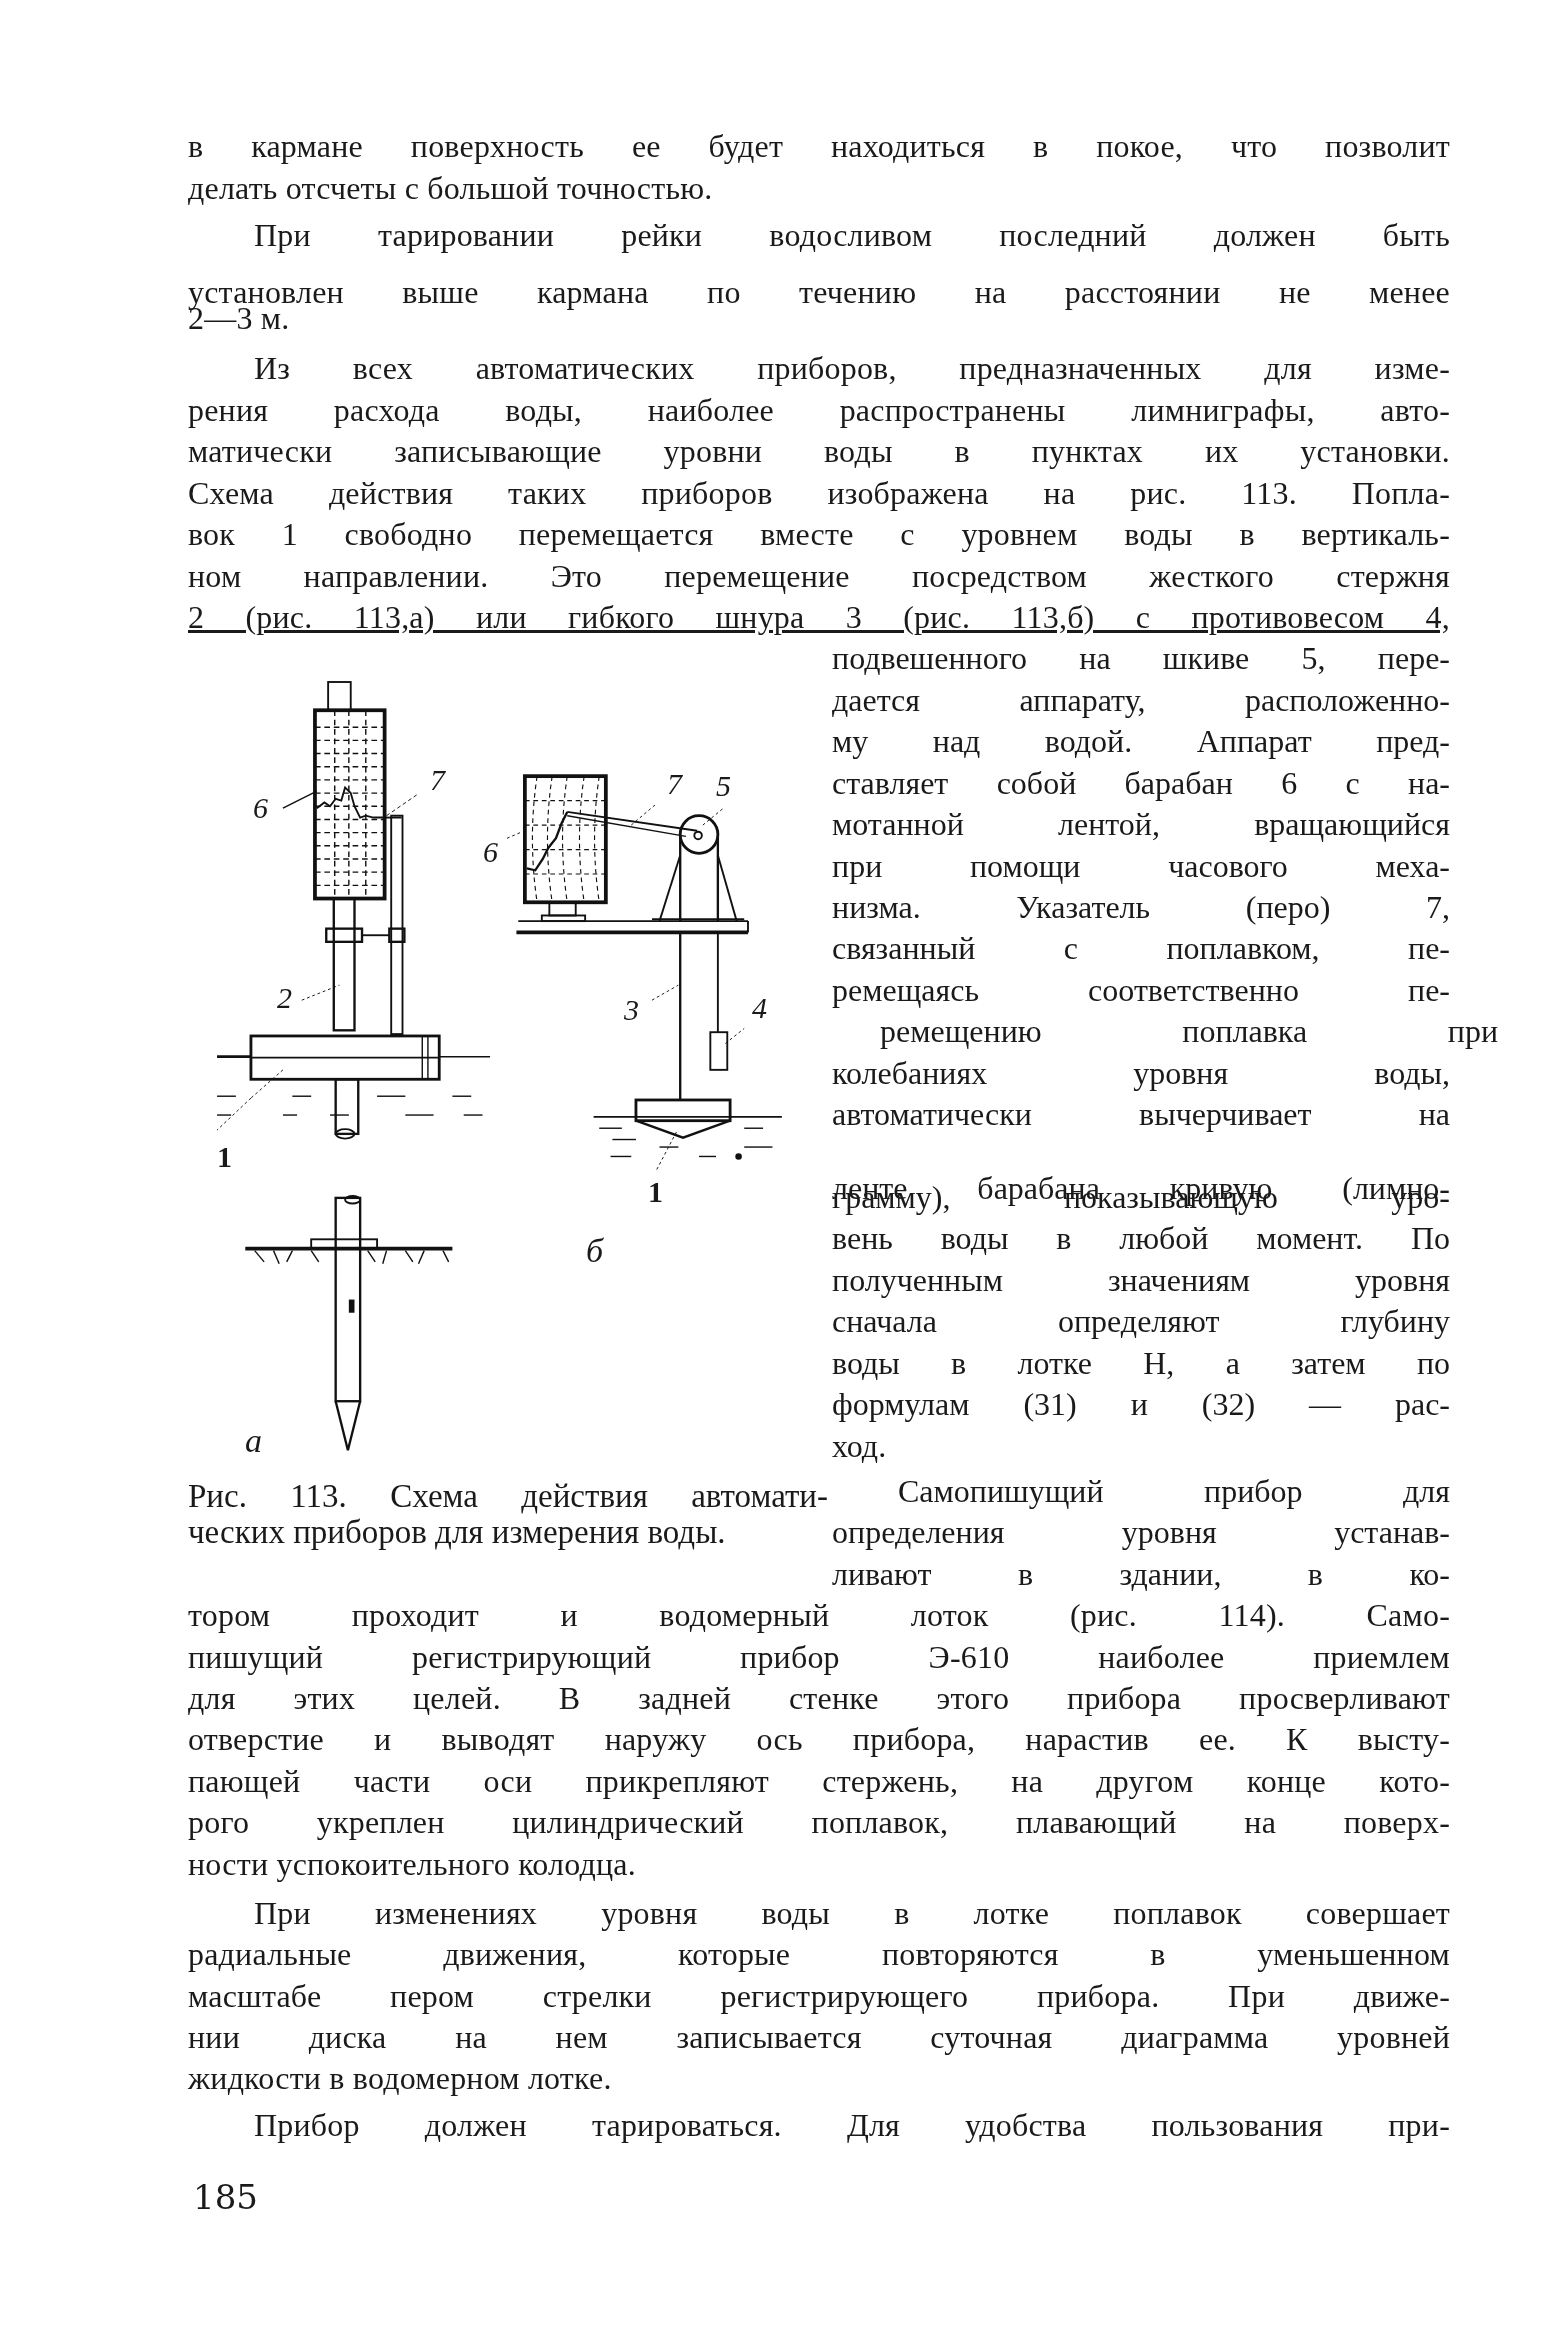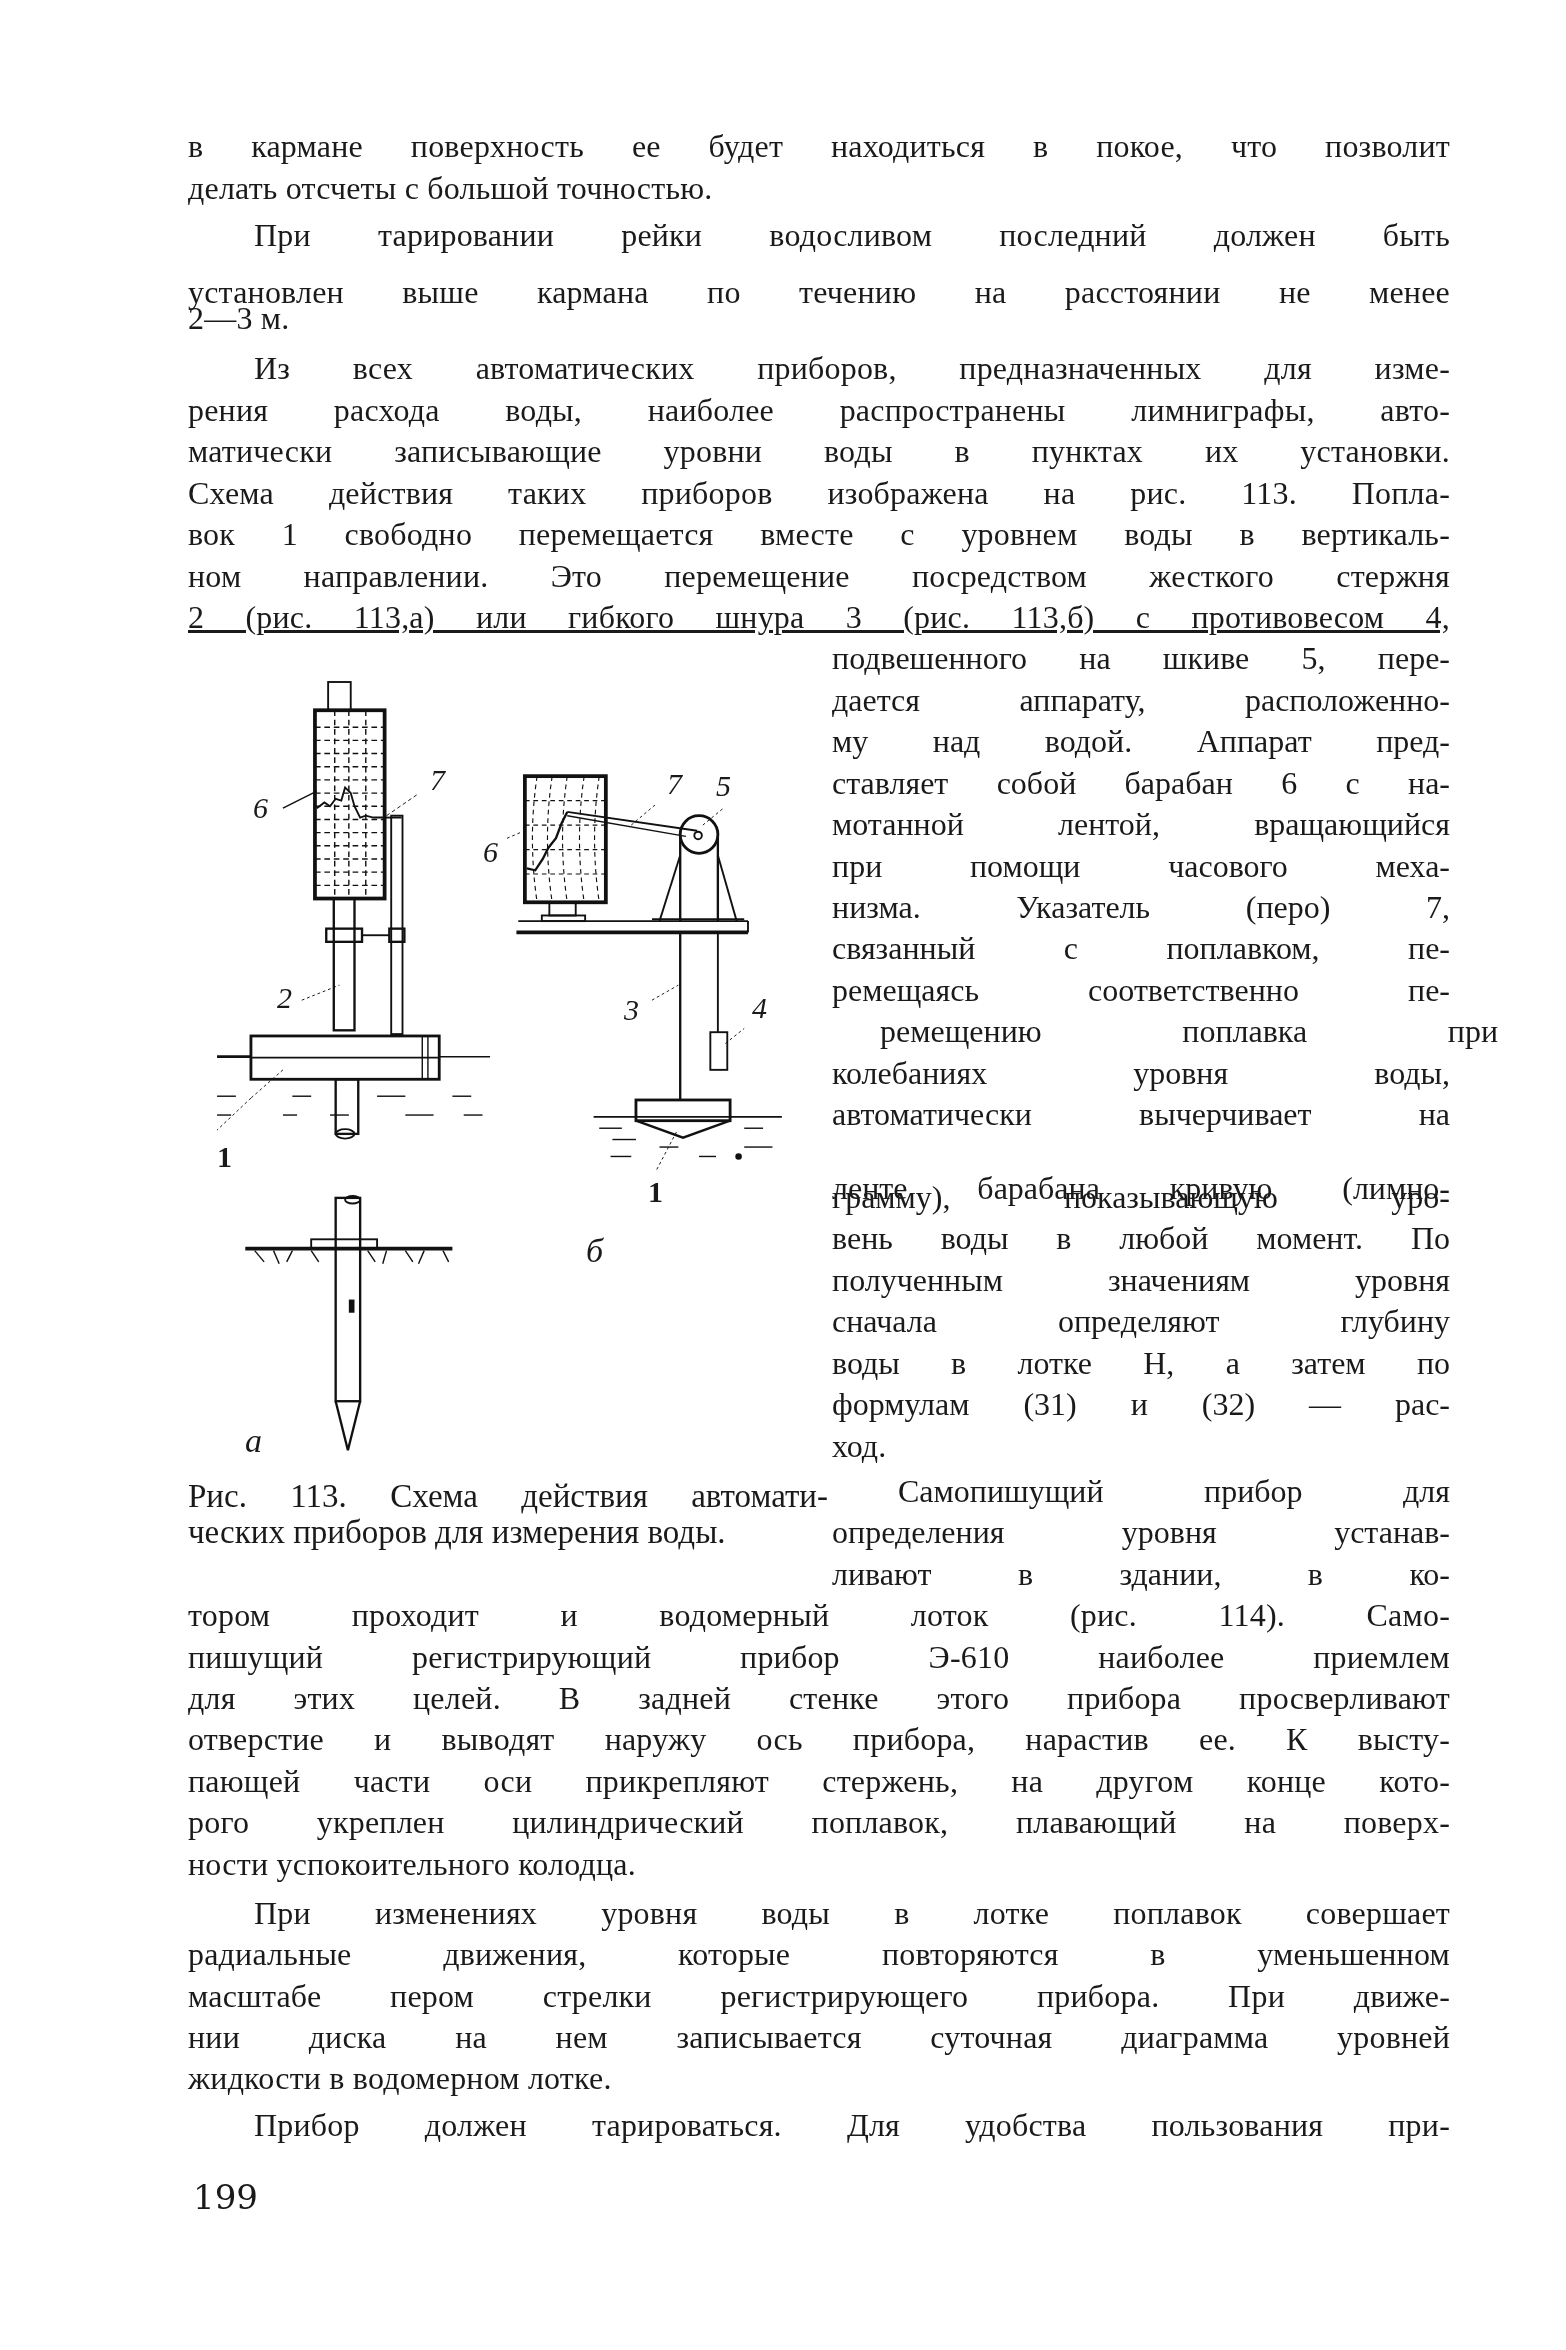--- a/index.html
+++ b/index.html
@@ -247,15 +247,15 @@
   <div class="line last" style="top:1844px;">ности успокоительного колодца.</div>
 
   <div class="line indent" style="top:1893px;">При изменениях уровня воды в лотке поплавок совершает</div>
   <div class="line" style="top:1934px;">радиальные движения, которые повторяются в уменьшенном</div>
   <div class="line" style="top:1976px;">масштабе пером стрелки регистрирующего прибора. При движе-</div>
   <div class="line" style="top:2017px;">нии диска на нем записывается суточная диаграмма уровней</div>
   <div class="line last" style="top:2058px;">жидкости в водомерном лотке.</div>
 
   <div class="line indent" style="top:2105px;">Прибор должен тарироваться. Для удобства пользования при-</div>
 
-  <div class="page-number">199</div>
+  <div class="page-number">185</div>
 </div>
 
 
 </body></html>

